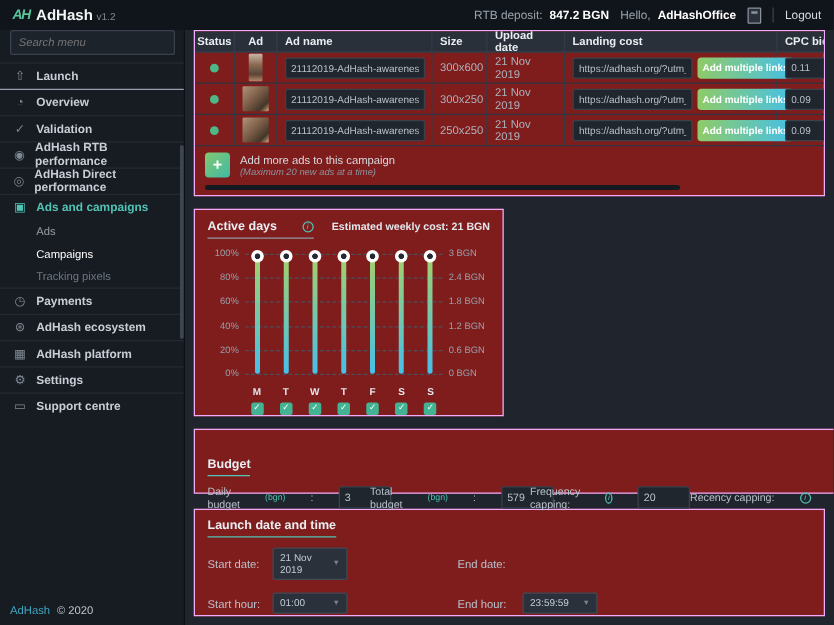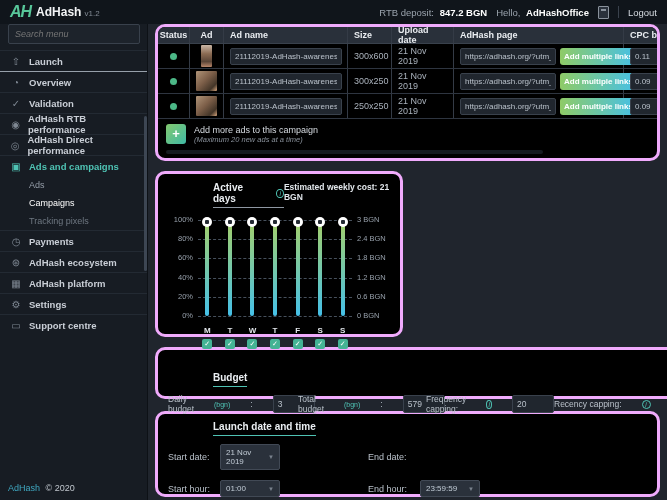--- a/index.html
+++ b/index.html
@@ -10,21 +10,21 @@
     color: #cfd5dc;
     position: relative;
     font-size: 10px;
   }
   
   .header {
     position: absolute; top:0; left:0; right:0; height:24px;
     background:#10151b; display:flex; align-items:center;
     padding:0 10px; z-index:9;
   }
-  .logo-mono { font-weight:bold; font-style:italic; font-size:16px; color:#58c79a; letter-spacing:-1px; }
+  .logo-mono { font-weight:bold; font-style:italic; font-size:11px; color:#58c79a; letter-spacing:-1px; }
   .logo-name { color:#f2f4f6; font-size:12px; font-weight:bold; margin-left:5px; }
   .logo-ver { color:#828a94; font-size:8px; margin-left:3px; margin-top:3px; }
   .header-right { margin-left:auto; display:flex; align-items:center; gap:9px; font-size:9.5px; }
   .hdr-dim { color:#9aa3ad; }
   .hdr-strong { color:#ffffff; font-weight:bold; margin-left:3px; }
   .clipboard-icon {
     width:11px; height:13px; border:1px solid #8a929c; border-radius:1px;
     background:#2a313b; display:inline-block; position:relative;
   }
   .clipboard-icon::after{ content:""; position:absolute; left:2px; top:2px; right:2px; height:2px; background:#8a929c; }
@@ -55,21 +55,21 @@
     color:#949da8; font-size:9px; cursor:pointer;
   }
   .sub-item.active-sub { color:#ffffff; }
   .sub-item.dim-sub { color:#6e7781; }
   .side-scroll-thumb {
     position:absolute; right:0; top:100px; width:3px; height:155px;
     background:#3d4document653; background:#3d4653; border-radius:2px;
   }
   
   .main { position:absolute; left:148px; top:24px; right:0; bottom:0; padding:0 7px; overflow:hidden; }
-  .panel { background:#000000; border:3px solid #f0abfc; border-radius:10px; }
+  .panel { background:#7f1d1d; border:1px solid #f0abfc; border-radius:0; }
   
   .table-panel { width:505px; overflow:hidden; }
   .tbl { width:530px; }
   .tbl-header { display:flex; height:17px; align-items:center; background:#29303a; border-bottom:1px solid #39414c; font-weight:bold; color:#eaedf1; font-size:9px; }
   .tbl-row { display:flex; height:25px; align-items:center; border-bottom:1px solid #2e3540; font-size:9px; color:#aab2bc; }
   .c { padding:0 6px; border-right:1px solid #343b46; height:100%; display:flex; align-items:center; }
   .c-status { width:32px; justify-content:center; }
   .c-ad { width:34px; justify-content:center; }
   .c-name { width:124px; }
   .c-size { width:44px; }
@@ -102,21 +102,21 @@
     background:linear-gradient(135deg,#83c96f,#3fb9a5); color:#fff;
     font-size:13px; font-weight:bold; line-height:18px;
   }
   .add-title { font-size:9px; color:#d6dbe1; }
   .add-sub { font-size:7.5px; font-style:italic; color:#8a929c; }
   .h-scrollbar { height:4px; margin:2px 8px 4px; }
   .h-thumb { width:78%; height:4px; background:#151a20; border-radius:2px; }
   
   .active-panel { width:248px; margin-top:10px; padding:8px 10px; height:166px; }
   .panel-head { display:flex; justify-content:space-between; align-items:flex-start; }
-  .panel-title { font-size:10px; font-weight:bold; color:#eaeef2; padding-bottom:3px; display:inline-flex; align-items:center; gap:20px;margin-left:45px; }
+  .panel-title { font-size:10px; font-weight:bold; color:#eaeef2; padding-bottom:3px; display:inline-flex; align-items:center; gap:20px; }
   .u-gray { border-bottom:1px solid #8f98a3; }
   .u-teal { border-bottom:1px solid #4fc3b4; }
   .info-icon {
     width:9px; height:9px; border:1px solid #4fc3b4; border-radius:50%;
     color:#4fc3b4; font-size:6.5px; line-height:8px; text-align:center;
     display:inline-block; font-weight:normal; font-style:italic;
   }
   .est-cost { font-size:8.5px; font-weight:bold; color:#e2e7ec; }
   .slider-block { display:flex; margin-top:8px; }
   .tick-col { display:flex; flex-direction:column; justify-content:space-between; height:104px; font-size:7.5px; color:#97a0ab; }
@@ -252,21 +252,21 @@
 <div class="main">
 
   <div class="panel table-panel">
     <div class="tbl">
       <div class="tbl-header">
         <div class="c c-status">Status</div>
         <div class="c c-ad">Ad</div>
         <div class="c c-name">Ad name</div>
         <div class="c c-size">Size</div>
         <div class="c c-date">Upload date</div>
-        <div class="c c-landing">AdHash page</div>
+        <div class="c c-landing">Landing cost</div>
         <div class="c c-cpc">CPC bid</div>
       </div>
 
       <div class="tbl-row">
         <div class="c c-status">
             <span class="status-dot"></span>
           </div>
         <div class="c c-ad">
             <span class="thumb-tall"></span>
           </div>

